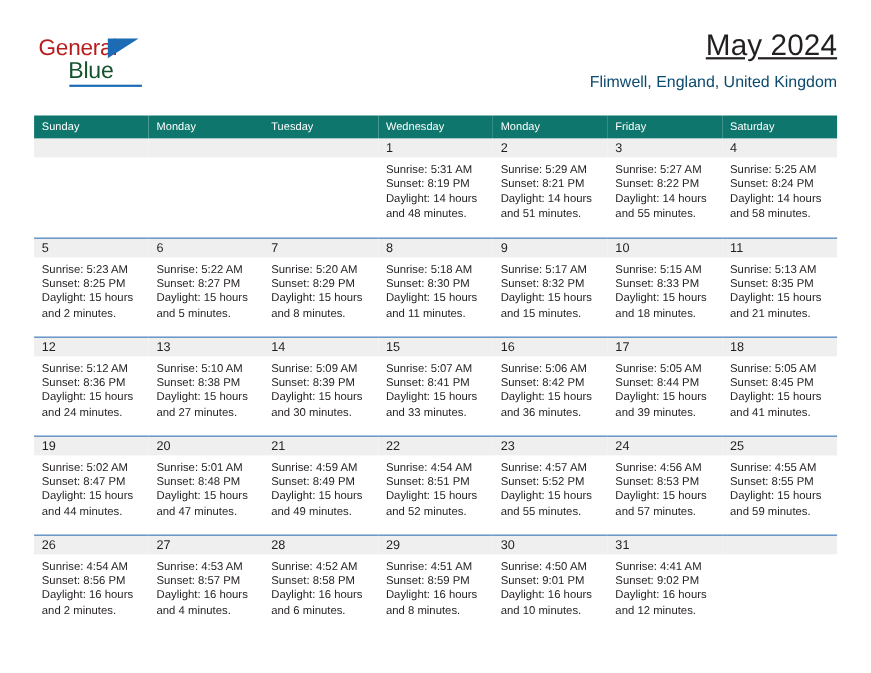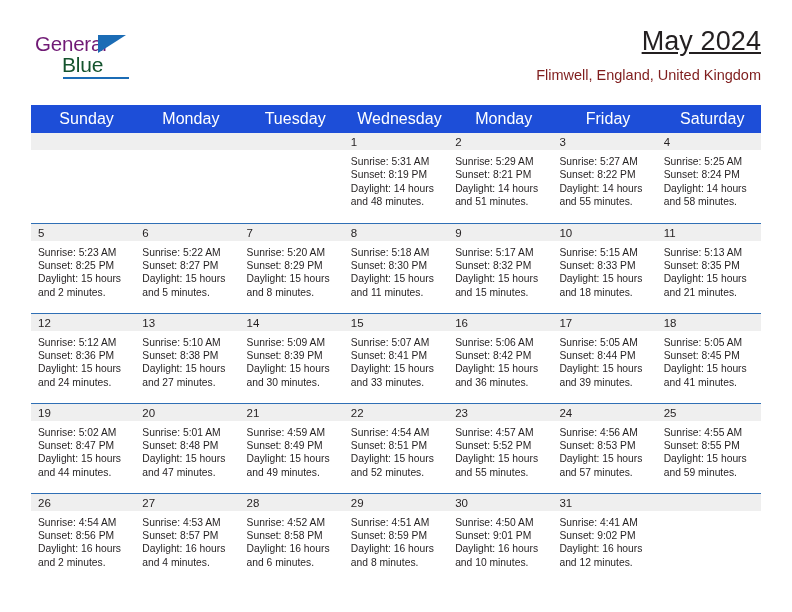--- a/index.html
+++ b/index.html
@@ -38,21 +38,21 @@
     width: 120px;
     height: 48px;
   }
   .logo-general {
     position: absolute;
     left: 0;
     top: 0;
     font-size: 20.5px;
     line-height: 24px;
     letter-spacing: -0.2px;
-    color: #701a75;
+    color: #b91c1c;
     font-family: "Liberation Sans", sans-serif;
   }
   .logo-triangle {
     position: absolute;
     left: 63px;
     top: 3px;
     width: 0;
     height: 0;
     border-left: 28px solid #1b6cb5;
     border-bottom: 18px solid transparent;
@@ -86,43 +86,43 @@
     line-height: 34px;
     color: #231f20;
     font-weight: normal;
     margin: 0;
     letter-spacing: 0.1px;
     text-decoration: underline;
   }
   .cal-subtitle {
     font-size: 14.5px;
     line-height: 22px;
-    color: #7f1d1d;
+    color: #0c4a6e;
     margin: 6px 0 0 0;
     font-weight: normal;
     letter-spacing: 0px;
   }
 
   
   .calendar {
     position: absolute;
     left: 31px;
     top: 105px;
     width: 730px;
     border-collapse: collapse;
     table-layout: fixed;
   }
   .calendar col { width: 104.28px; }
 
   thead th {
-    background: #1d4ed8;
+    background: #0f766e;
     color: #ffffff;
-    font-size: 16px;
+    font-size: 10px;
     font-weight: normal;
-    text-align: center;
+    text-align: left;
     padding: 5px 0 5px 7px;
     height: 19px;
     box-sizing: border-box;
     letter-spacing: 0.05px;
   }
 
   tbody tr.week-row > td {
     vertical-align: top;
     padding: 0;
     border-top: 1.6px solid #2f6fb5;

